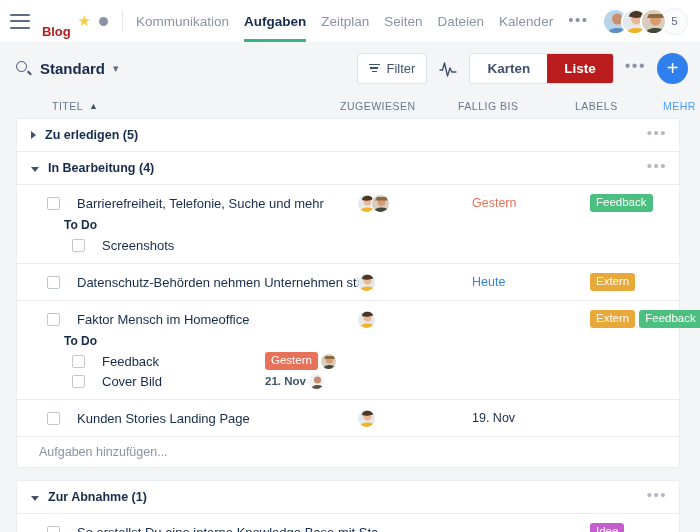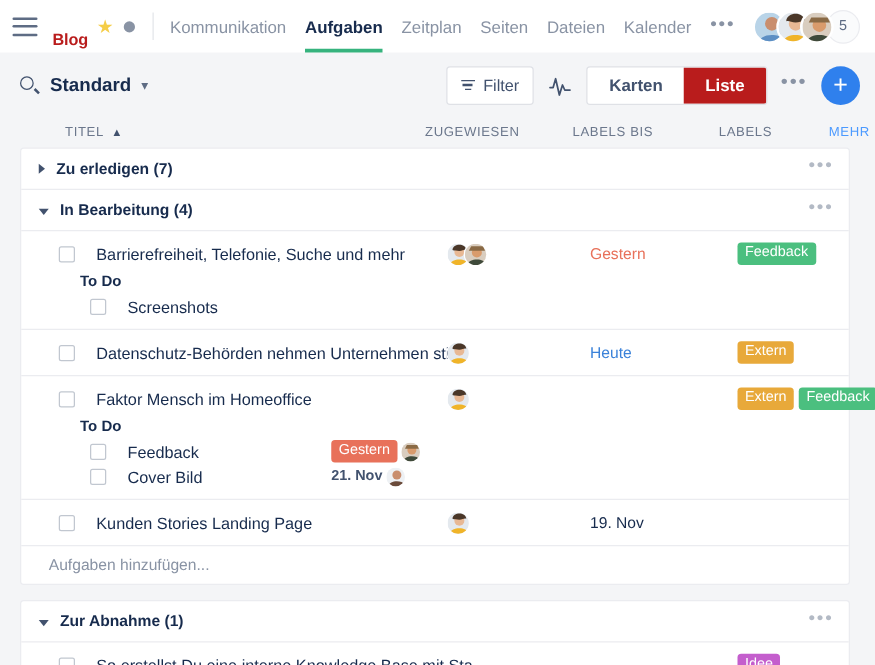--- a/index.html
+++ b/index.html
@@ -207,32 +207,32 @@
     <div class="plus-btn">+</div>
   </div>
 </div>
 
 <div class="colhead">
   <div class="ch-title">
     <span>TITEL</span>
     <span class="asc">▲</span>
   </div>
   <div class="ch-assigned">ZUGEWIESEN</div>
-  <div class="ch-due">LABELS BIS</div>
+  <div class="ch-due">FALLIG BIS</div>
   <div class="ch-labels">LABELS</div>
   <div class="ch-more">MEHR</div>
 </div>
 
 <div class="card-wrap">
 
   <div class="card">
 
     <div class="group-head">
       <span class="tri closed"></span>
-      <span class="group-name">Zu erledigen (7)</span>
+      <span class="group-name">Zu erledigen (5)</span>
       <span class="group-kebab">•••</span>
     </div>
 
     <div class="group-head">
       <span class="tri open"></span>
       <span class="group-name">In Bearbeitung (4)</span>
       <span class="group-kebab">•••</span>
     </div>
 
     <div class="row">

